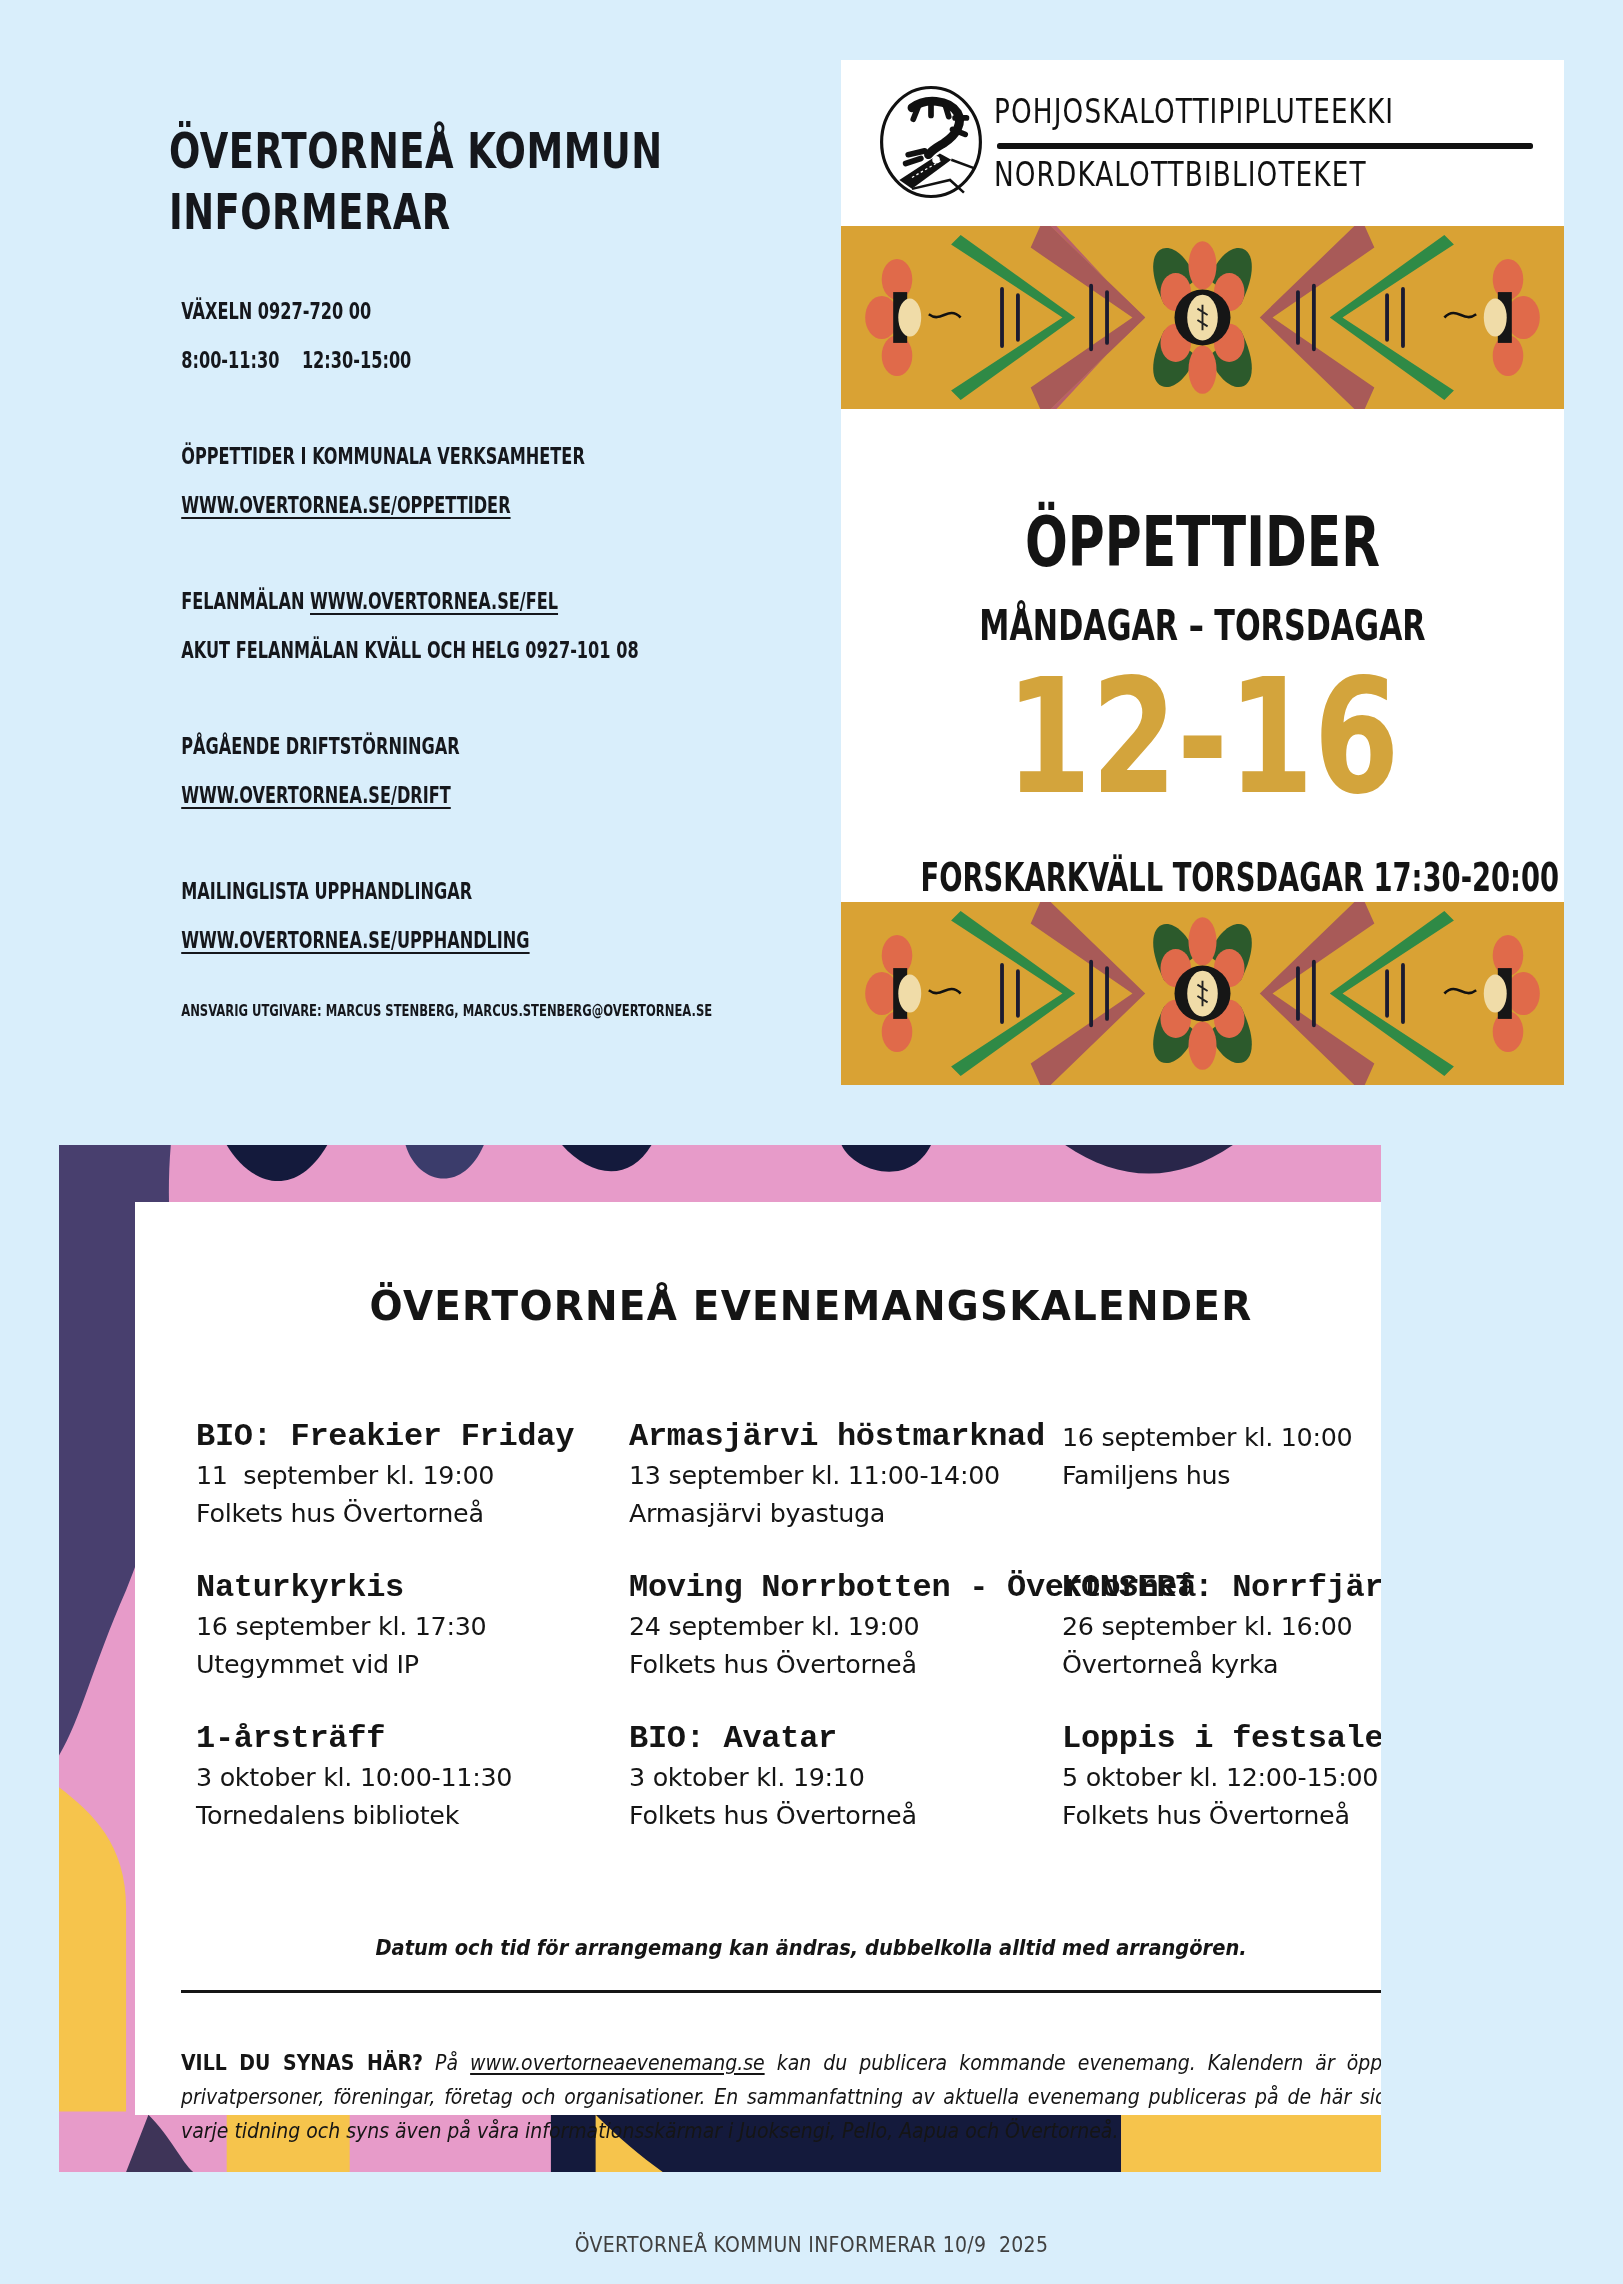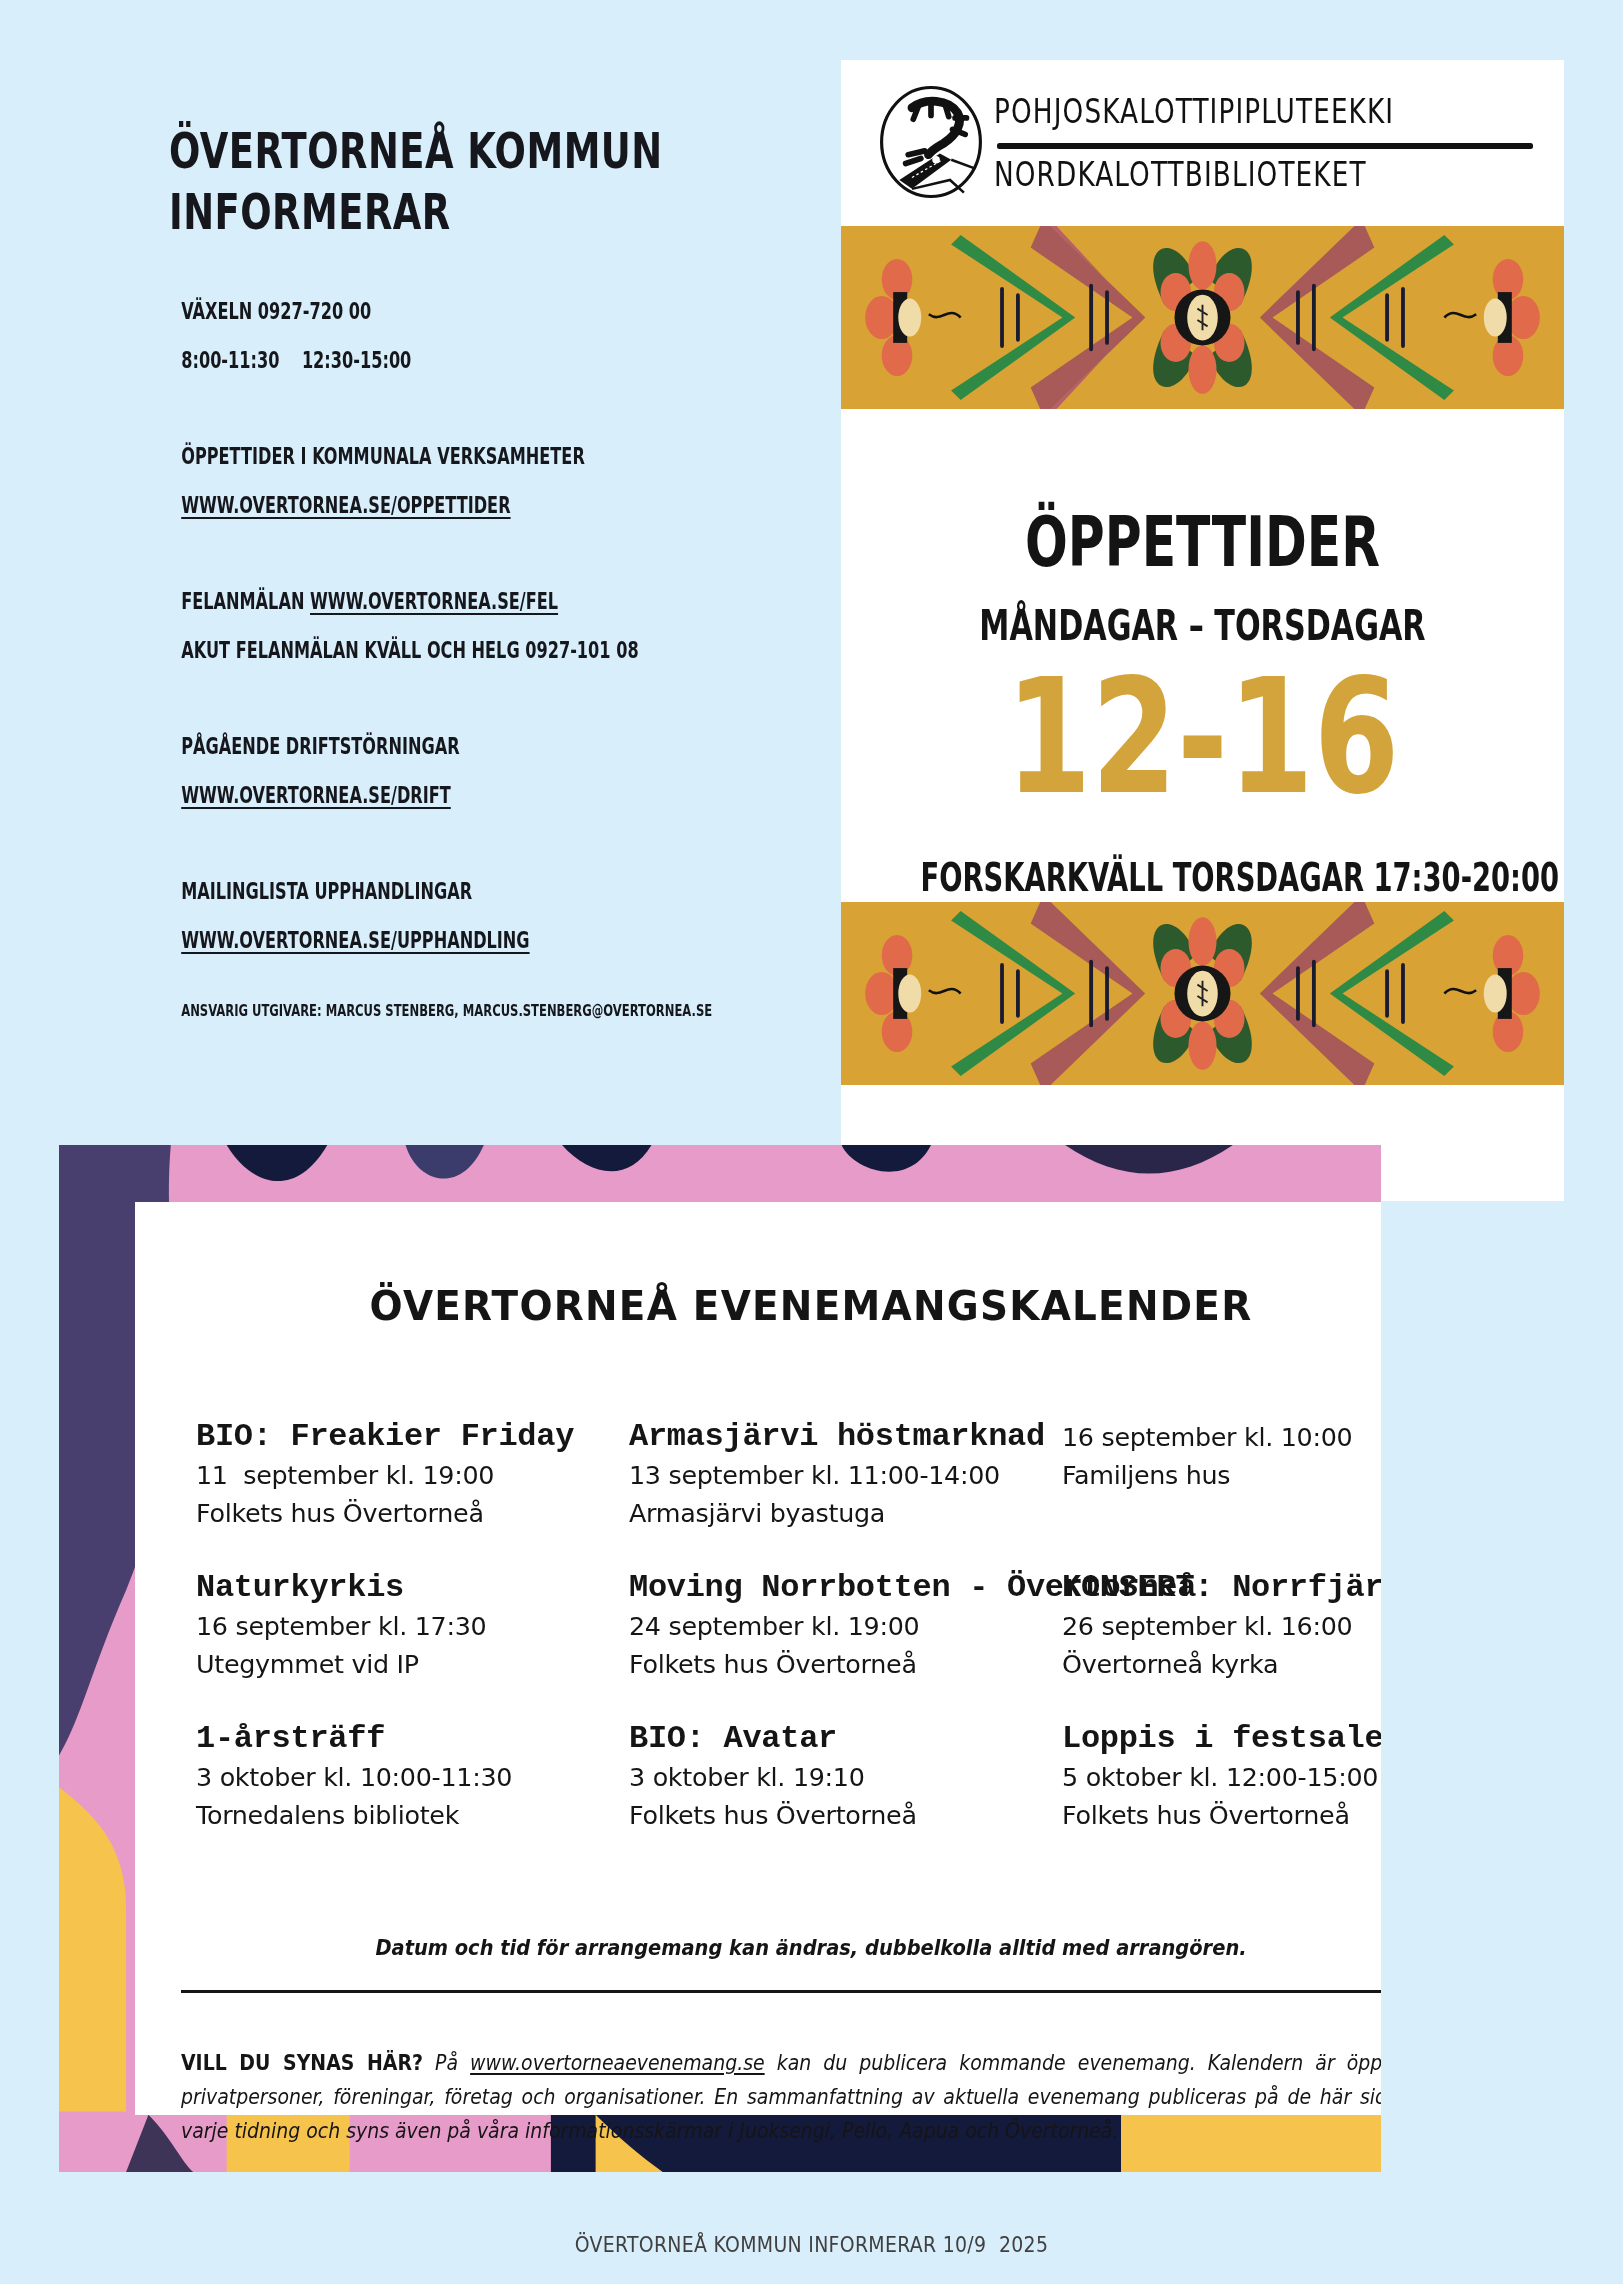--- a/index.html
+++ b/index.html
@@ -45,21 +45,21 @@
   .publisher {
     font-size: 16.5px; line-height: 21.6px;
     transform: scaleX(0.78);
     transform-origin: center;
     white-space: nowrap;
   }
 
   
   .lib-card {
     position: absolute;
-    left: 841px; top: 60px; width: 723px; height: 1141px;
+    left: 841px; top: 60px; width: 723px; height: 1025px;
     background: #ffffff;
   }
   .lib-header {
     position: absolute; left: 0; top: 0; width: 100%; height: 166px;
   }
   .lib-logo {
     position: absolute; left: 33px; top: 25.4px; width: 114px; height: 114px;
   }
   .lib-name {
     position: absolute; left: 153px; width: 534px;

